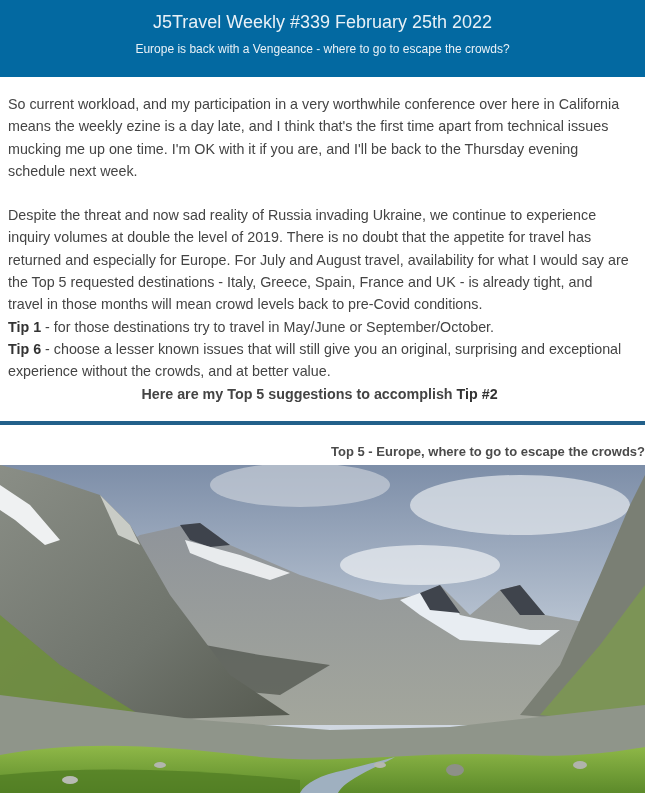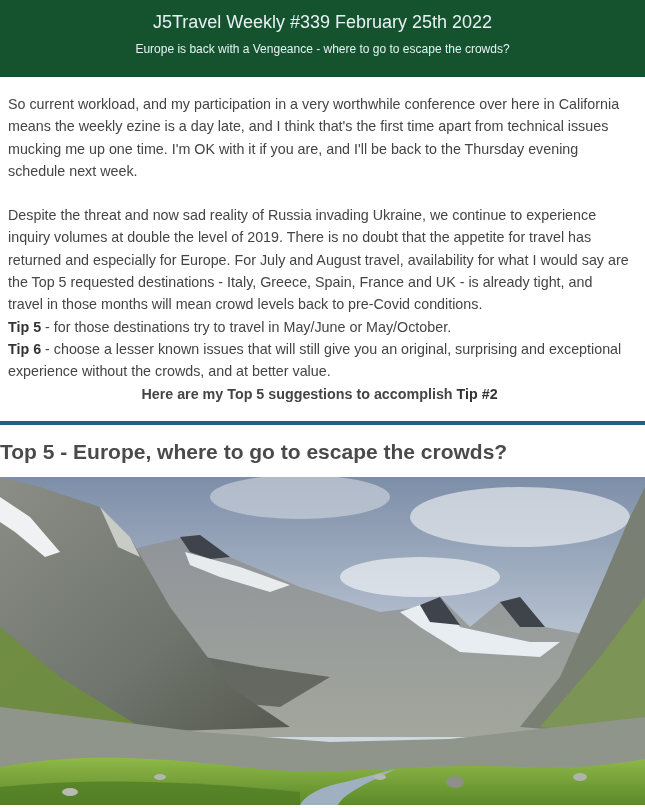--- a/index.html
+++ b/index.html
@@ -2,21 +2,21 @@
 <html><head>
 <meta charset="utf-8">
 <style>
   html, body { margin: 0; padding: 0; }
   body {
     width: 645px; height: 808px; overflow: hidden;
     background: #ffffff;
     font-family: "Liberation Sans", sans-serif;
   }
   .header {
-    background: #14532d;
+    background: #0369a1;
     color: #e9f1f7;
     text-align: center;
     height: 77px;
     box-sizing: border-box;
     padding-top: 10px;
   }
   .header .line1 { font-size: 18px; line-height: 24px; }
   .header .line2 { font-size: 12px; line-height: 26px; margin-top: 2px; }
   .body {
     padding: 16px 14px 0 8px;
@@ -26,25 +26,25 @@
   }
   .body p { margin: 0; }
   .body .gap { height: 22px; }
   .body b { color: #333; }
   .body .center { text-align: center; font-weight: bold; }
   .divider {
     height: 4px; background: #22608a;
     margin-top: 16px;
   }
   .section-title {
-    text-align: left;
+    text-align: right;
     font-weight: bold;
     color: #4a4a4a;
-    font-size: 21px;
-    height: 52px;
+    font-size: 13px;
+    height: 40px;
     line-height: 54px;
   }
   .hero {
     position: relative;
     width: 645px; height: 328px;
     overflow: hidden;
   }
   .hero svg { display: block; }
 </style>
 </head>
@@ -52,21 +52,21 @@
 
 <div class="header">
   <div class="line1">J5Travel Weekly #339 February 25th 2022</div>
   <div class="line2">Europe is back with a Vengeance - where to go to escape the crowds?</div>
 </div>
 
 <div class="body">
   <p>So current workload, and my participation in a very worthwhile conference over here in California means the weekly ezine is a day late, and I think that's the first time apart from technical issues mucking me up one time. I'm OK with it if you are, and I'll be back to the Thursday evening schedule next week.</p>
   <div class="gap"></div>
   <p>Despite the threat and now sad reality of Russia invading Ukraine, we continue to experience inquiry volumes at double the level of 2019. There is no doubt that the appetite for travel has returned and especially for Europe. For July and August travel, availability for what I would say are the Top 5 requested destinations - Italy, Greece, Spain, France and UK - is already tight, and travel in those months will mean crowd levels back to pre-Covid conditions.</p>
-  <p><b>Tip 5</b><span> - for those destinations try to travel in May/June or May/October.</span></p>
+  <p><b>Tip 1</b><span> - for those destinations try to travel in May/June or September/October.</span></p>
   <p><b>Tip 6</b><span> - choose a lesser known issues that will still give you an original, surprising and exceptional experience without the crowds, and at better value.</span></p>
   <p class="center"><span>Here are my Top 5 suggestions to accomplish </span><b>Tip #2</b></p>
 </div>
 
 <div class="divider"></div>
 
 <div class="section-title">Top 5 - Europe, where to go to escape the crowds?</div>
 
 <div class="hero">
   <svg width="645" height="328" viewBox="0 0 645 328" xmlns="http://www.w3.org/2000/svg">

